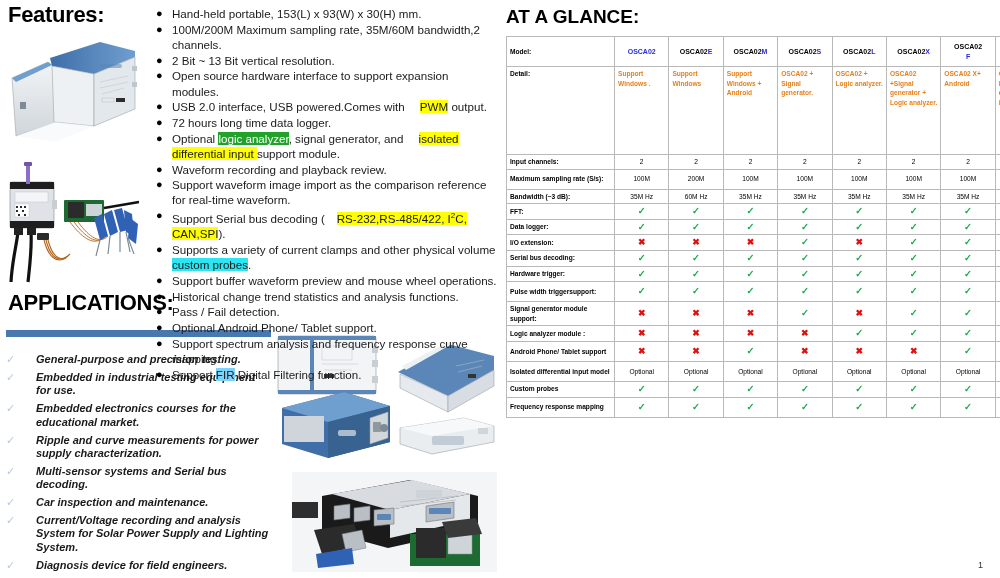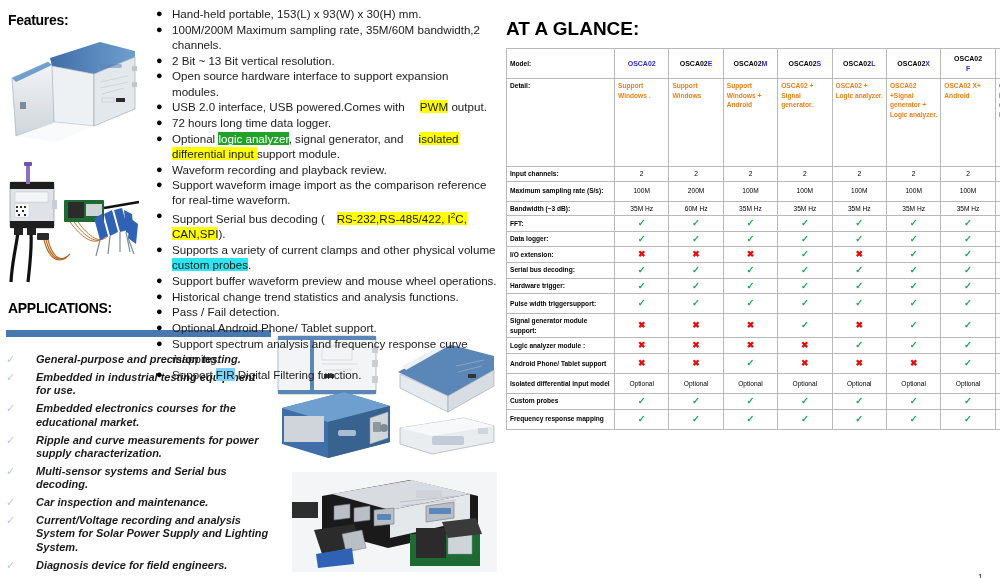--- a/index.html
+++ b/index.html
@@ -9,23 +9,22 @@
     background: #ffffff;
     font-family: "Liberation Sans", sans-serif;
     overflow: hidden;
     position: relative;
   }
 
   
   #left-pane { position: absolute; left: 0; top: 0; width: 500px; height: 578px; }
 
   .big-heading {
-    font-size: 14px; font-weight: bold; color: #000;
+    font-size: 22px; font-weight: bold; color: #000;
     letter-spacing: -0.3px;
-    margin-top: 10px;
   }
   #features-heading { position: absolute; left: 8px; top: 2px; }
   #applications-heading { position: absolute; left: 8px; top: 290px; }
 
   
   #features-list {
     position: absolute; left: 152px; top: 6px; width: 345px;
     font-size: 11.6px; color: #1a1a1a; line-height: 15.2px;
   }
   .feat-row { display: flex; align-items: flex-start; margin-bottom: 0.5px; }
@@ -58,21 +57,21 @@
     font-style: italic; font-weight: bold; line-height: 13.4px;
   }
   .app-row { display: flex; align-items: flex-start; margin-bottom: 4.5px; }
   .app-check {
     flex: 0 0 18px; color: #b7c9de; font-size: 11px; font-style: normal;
     font-weight: normal; line-height: 13.4px;
   }
   .app-text { flex: 1 1 auto; margin-left: 12px; }
 
   
-  #right-pane { position: absolute; left: 500px; top: 12px; width: 500px; height: 482px; }
+  #right-pane { position: absolute; left: 500px; top: 0; width: 500px; height: 482px; }
   #glance-heading {
     position: absolute; left: 6px; top: 6px;
     font-size: 19px; font-weight: bold; color: #000;
   }
   #spec-table-wrap { position: absolute; left: 6px; top: 36px; width: 489px; }
   table#spec-table {
     border-collapse: collapse; width: 489px;
     table-layout: fixed;
     font-size: 6.6px; color: #000;
   }

